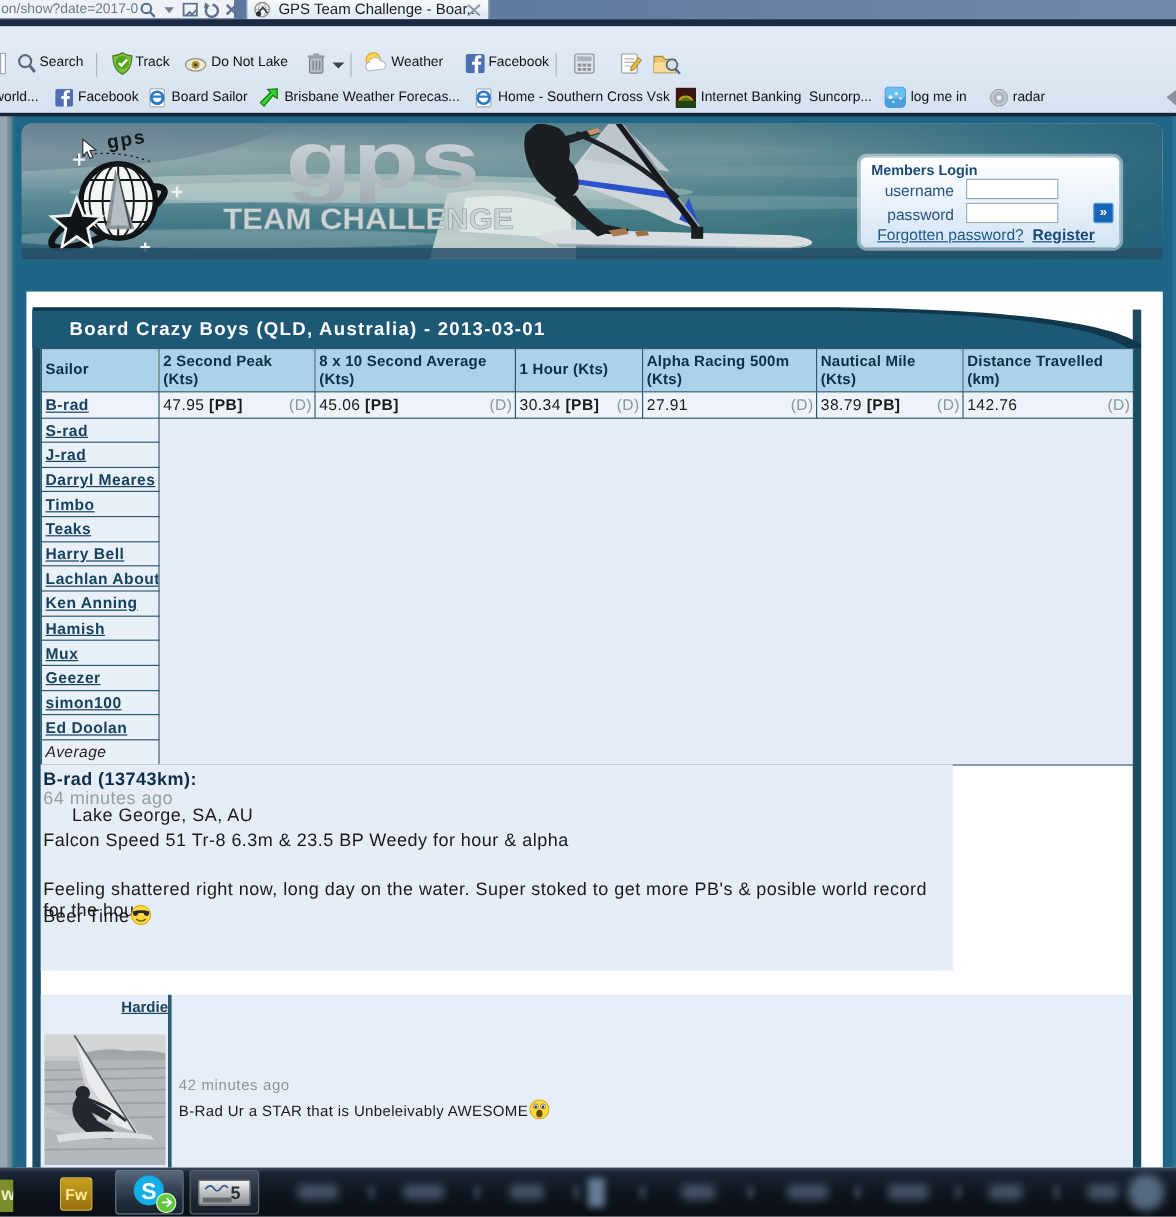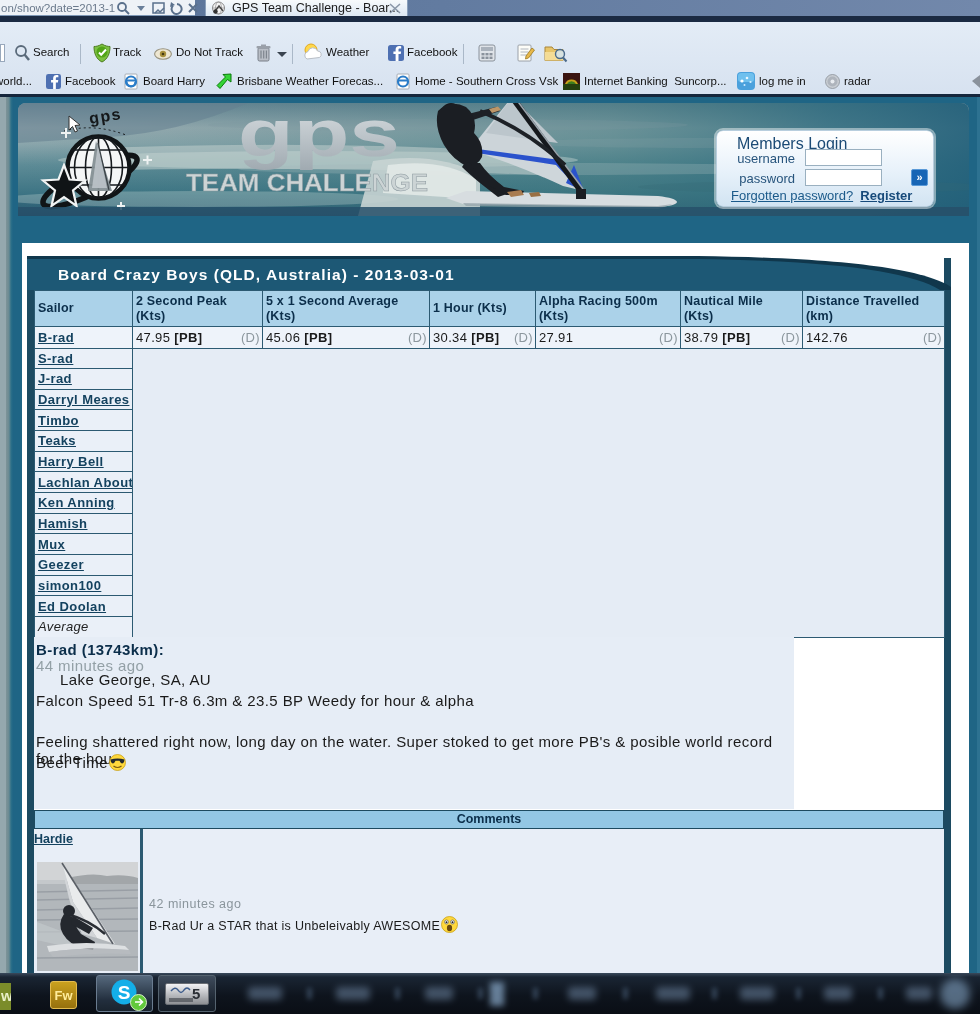--- a/index.html
+++ b/index.html
@@ -46,38 +46,38 @@
 td.empty{background:#e5ecf5}
 .pb{font-weight:bold}
 .d{float:right;color:#8c979e}
 td.avg{background:#eaf0f8;font-style:italic;font-weight:normal;color:#222}
 
 #details{left:34px;top:637px;width:760px;height:172px;background:#e6edf6;font-size:15px;color:#1a1a1a;letter-spacing:.4px}
 #details .gray{color:#93a0a6}
 #commbar{left:34px;top:810px;width:910px;height:19px;background:#93c7e4;border:1px solid #1d4a5f;text-align:center;font-size:12.5px;font-weight:bold;color:#0b2e4a;line-height:17px}
 #commrow{left:34px;top:829px;width:910px;height:144px;background:#e8eef7}
 #commdiv{left:140px;top:829px;width:3px;height:144px;background:#2c5a72}
-#hardie{left:34px;top:832px;width:106px;text-align:left;font-size:12.5px;font-weight:bold}
+#hardie{left:34px;top:832px;width:106px;text-align:right;font-size:12.5px;font-weight:bold}
 #hardie a{color:#14425f}
 #c42{left:149px;top:897px;font-size:12.5px;color:#8a959c;letter-spacing:.5px}
 #cmsg{left:149px;top:916px;font-size:12.5px;color:#1a1a1a;letter-spacing:.3px}
 
 #taskbar{left:0;top:973px;width:980px;height:41px;background:linear-gradient(180deg,#3a4a5c 0%,#1a2533 10%,#0e141d 55%,#0a0e15 100%)}
 a{}
 #blurbar .blob{position:absolute;top:12px;width:34px;height:13px;border-radius:4px;background:#89a6c8;opacity:.42;filter:blur(3.5px)}
 #blurbar .tick{position:absolute;top:13px;width:5px;height:11px;background:#6e8cb0;opacity:.4;filter:blur(2.5px)}
 #blurbar .glow{position:absolute;top:7px;width:14px;height:24px;background:#9fc4e8;opacity:.6;filter:blur(3px)}
 #blurbar .bigglow{position:absolute;left:712px;top:4px;width:30px;height:30px;border-radius:50%;background:#8fb2d4;opacity:.55;filter:blur(4px)}
 .emoji{display:inline-block;vertical-align:-3px;margin-left:1px}
 </style></head><body>
 <div id="root">
 
   <div id="frame-top" class="abs"></div>
   <div id="addrbar" class="abs">
-      <span id="url" class="abs">on/show?date=2013-1</span>
+      <span id="url" class="abs">on/show?date=2017-0</span>
     </div>
   <div id="tab" class="abs">
       <span id="tabtxt" class="abs" style="left:26px">GPS Team Challenge - Boar...</span>
     </div>
   <svg class="abs" style="left:115px;top:2px" width="85" height="13" viewBox="0 0 85 13">
     <circle cx="7" cy="5" r="4" fill="none" stroke="#5a708c" stroke-width="1.8"></circle>
     <line x1="10" y1="8" x2="14" y2="12" stroke="#5a708c" stroke-width="2"></line>
     <path d="M22,4 l8,0 l-4,5 z" fill="#6a7f9a"></path>
     <rect x="38" y="1" width="11" height="10" fill="none" stroke="#5a708c" stroke-width="1.5"></rect>
     <path d="M40,11 l3,-3 l2,2 l4,-4" stroke="#5a708c" stroke-width="1.5" fill="none"></path>
@@ -108,21 +108,21 @@
     <path d="M9,1 C12,3 15,3.5 17,3.5 C17,10 15,16 9,19 C3,16 1,10 1,3.5 C3,3.5 6,3 9,1 Z" fill="#7cc142" stroke="#4e7d22" stroke-width="1"></path>
     <circle cx="9" cy="9" r="5.5" fill="#52a517"></circle>
     <path d="M6,9.5 l2.2,2.2 L13,6.5" stroke="#fff" stroke-width="2" fill="none"></path>
   </svg>
   <span class="tbtxt abs" style="left:113px;top:46px">Track</span>
   <svg class="abs" style="left:154px;top:48px" width="18" height="12" viewBox="0 0 18 12">
     <ellipse cx="9" cy="6" rx="8.4" ry="5.2" fill="#eee7d2" stroke="#96917e" stroke-width="1.1"></ellipse>
     <circle cx="9" cy="6" r="3.2" fill="#a8903c"></circle>
     <circle cx="9" cy="6" r="1.3" fill="#453a14"></circle>
   </svg>
-  <span class="tbtxt abs" style="left:176px;top:46px">Do Not Track</span>
+  <span class="tbtxt abs" style="left:176px;top:46px">Do Not Lake</span>
   <svg class="abs" style="left:255px;top:43px" width="17" height="20" viewBox="0 0 17 20">
     <rect x="3" y="5" width="11" height="13" rx="1.5" fill="#b9bec6" stroke="#787f88" stroke-width="1"></rect>
     <rect x="1.5" y="3" width="14" height="2.4" rx="1" fill="#9aa0a9"></rect>
     <rect x="6" y="1.5" width="5" height="2" fill="#9aa0a9"></rect>
     <path d="M6,7.5 v8 M8.7,7.5 v8 M11.4,7.5 v8" stroke="#7e858e" stroke-width="1.2"></path>
   </svg>
   <svg class="abs" style="left:276px;top:51px" width="12" height="7" viewBox="0 0 12 7">
       <path d="M1,1 l10,0 l-5,5 z" fill="#3a4450"></path>
     </svg>
   <div class="sep abs" style="left:292px;top:44px"></div>
@@ -166,21 +166,21 @@
     <rect width="16" height="16" rx="2.5" fill="#4e70b2"></rect>
     <path d="M10.5,16 V9 h2.2 l.4,-2.6 h-2.6 V4.8 c0,-.8.3,-1.3 1.4,-1.3 h1.3 V1.2 C12.9,1.1 12,1 11.1,1 9,1 7.6,2.3 7.6,4.5 V6.4 H5.4 V9 h2.2 v7 Z" fill="#fff"></path>
   </svg>
   <span class="tbtxt abs" style="left:65px;top:75px">Facebook</span>
   <svg class="abs" style="left:123px;top:73px" width="16" height="17" viewBox="0 0 16 17">
     <rect x="2" y="1" width="12" height="15" rx="1" fill="#fff" stroke="#a8aeb6" stroke-width="1"></rect>
     <circle cx="8" cy="8.5" r="5" fill="none" stroke="#2a7cc8" stroke-width="2.2"></circle>
     <path d="M3.5,8.5 a4.5,4.5 0 0 0 9,.5" fill="none" stroke="#2a7cc8" stroke-width="2.2"></path>
     <path d="M3,7.5 h10" stroke="#2a7cc8" stroke-width="2"></path>
   </svg>
-  <span class="tbtxt abs" style="left:143px;top:75px">Board Harry</span>
+  <span class="tbtxt abs" style="left:143px;top:75px">Board Sailor</span>
   <svg class="abs" style="left:216px;top:73px" width="17" height="17" viewBox="0 0 17 17">
     <path d="M15,1 L15,9 L11.5,6.5 L4,15.5 L1,12.5 L9.5,4 L7,1.5 Z" fill="#35d435" stroke="#0a7a0a" stroke-width="1"></path>
   </svg>
   <span class="tbtxt abs" style="left:237px;top:75px">Brisbane Weather Forecas...</span>
   <svg class="abs" style="left:395px;top:73px" width="16" height="17" viewBox="0 0 16 17">
     <rect x="2" y="1" width="12" height="15" rx="1" fill="#fff" stroke="#a8aeb6" stroke-width="1"></rect>
     <circle cx="8" cy="8.5" r="5" fill="none" stroke="#2a7cc8" stroke-width="2.2"></circle>
     <path d="M3,7.5 h10" stroke="#2a7cc8" stroke-width="2"></path>
   </svg>
   <span class="tbtxt abs" style="left:415px;top:75px">Home - Southern Cross Vsk</span>
@@ -305,21 +305,21 @@
 
     <rect x="0" y="104" width="951" height="9" fill="#27506a" opacity=".85"></rect>
   </svg>
   </div>
 
   <svg class="abs" style="left:68px;top:115px" width="13" height="19" viewBox="0 0 13 19">
     <path d="M1,1 L1,15 L4.5,11.5 L7,17 L9.5,16 L7,10.5 L12,10 Z" fill="#fff" stroke="#333" stroke-width="1"></path>
   </svg>
 
   <div class="abs" id="login">
-    <div style="position:absolute;left:20px;top:4px;font-size:16px;font-weight:normal;color:#1b4a75">Members Login</div>
+    <div style="position:absolute;left:9px;top:4px;font-size:12px;font-weight:bold;color:#1b4a75">Members Login</div>
     <div class="lbl" style="top:20px">username</div>
     <div class="inp" style="top:18px"></div>
     <div class="lbl" style="top:40px">password</div>
     <div class="inp" style="top:38px"></div>
     <div style="position:absolute;left:194px;top:38px;width:17px;height:17px;background:#1765b5;border:1px solid #5a9ad8;border-radius:2px;color:#fff;font-size:11px;font-weight:bold;text-align:center;line-height:15px">»</div>
     <div style="position:absolute;left:14px;top:57px;font-size:13px"><a href="#" style="color:#1b5a8a">Forgotten password?</a>&nbsp; <a href="#" style="color:#174a7a;font-weight:bold">Register</a></div>
   </div>
   <div id="container" class="abs"></div>
   <div id="bandL" class="abs"></div>
   <div id="bandR" class="abs"></div>
@@ -335,21 +335,21 @@
         <col style="width:167px">
         <col style="width:106px">
         <col style="width:145px">
         <col style="width:122px">
         <col style="width:142px">
       </colgroup>
     <tbody>
         <tr style="height:36px">
           <th>Sailor</th>
           <th>2 Second Peak<br>(Kts)</th>
-          <th>5 x 1 Second Average (Kts)</th>
+          <th>8 x 10 Second Average (Kts)</th>
           <th>1 Hour (Kts)</th>
           <th>Alpha Racing 500m (Kts)</th>
           <th>Nautical Mile<br>(Kts)</th>
           <th>Distance Travelled (km)</th>
         </tr>
     <tr class="vals">
           <td class="sailor"><a href="#">B-rad</a></td>
       <td>47.95 <span class="pb">[PB]</span><span class="d">(D)</span></td>
       <td>45.06 <span class="pb">[PB]</span><span class="d">(D)</span></td>
       <td>30.34 <span class="pb">[PB]</span> <span class="d">(D)</span></td>
@@ -397,31 +397,30 @@
     <tr>
           <td class="sailor"><a href="#">Ed Doolan</a></td>
         </tr>
     <tr>
           <td class="avg">Average</td>
         </tr>
   </tbody>
     </table>
   <div id="details" class="abs">
     <div style="position:absolute;left:2px;top:4px;font-weight:bold;color:#0b2e4a">B-rad (13743km):</div>
-    <div class="gray" style="position:absolute;left:2px;top:20px">44 minutes ago</div>
+    <div class="gray" style="position:absolute;left:2px;top:20px">64 minutes ago</div>
     <div style="position:absolute;left:26px;top:34px">Lake George, SA, AU</div>
     <div style="position:absolute;left:2px;top:55px">Falcon Speed 51 Tr-8 6.3m &amp; 23.5 BP Weedy for hour &amp; alpha</div>
     <div style="position:absolute;left:2px;top:96px">Feeling shattered right now, long day on the water. Super stoked to get more PB's &amp; posible world record for the hour.</div>
     <div style="position:absolute;left:2px;top:117px">Beer Time<svg class="emoji" width="17" height="17" viewBox="0 0 17 17">
           <circle cx="8.5" cy="8.5" r="8" fill="#ffd83c" stroke="#c8a018" stroke-width=".8"></circle>
           <path d="M1.5,5.5 Q8.5,3.5 15.5,5.5 L15,8 Q13.5,10.5 11.5,8.5 L10.5,6.8 L6.5,6.8 L5.5,8.5 Q3.5,10.5 2,8 Z" fill="#23292e"></path>
           <path d="M4.5,12 Q8.5,15 12.5,12" stroke="#7a5a10" stroke-width="1.2" fill="none"></path>
         </svg></div>
   </div>
-  <div id="commbar" class="abs">Comments</div>
   <div id="commrow" class="abs"></div>
   <div id="commdiv" class="abs"></div>
   <div id="hardie" class="abs"><a href="#">Hardie</a></div>
   <div id="c42" class="abs">42 minutes ago</div>
   <div id="cmsg" class="abs">B-Rad Ur a STAR that is Unbeleivably AWESOME<svg class="emoji" width="17" height="17" viewBox="0 0 17 17">
         <circle cx="8.5" cy="8.5" r="8" fill="#ffd83c" stroke="#c8a018" stroke-width=".8"></circle>
         <circle cx="5.5" cy="6" r="2" fill="#fff" stroke="#555" stroke-width=".6"></circle>
         <circle cx="11.5" cy="6" r="2" fill="#fff" stroke="#555" stroke-width=".6"></circle>
         <circle cx="5.5" cy="6.3" r="1" fill="#222"></circle>
         <circle cx="11.5" cy="6.3" r="1" fill="#222"></circle>

